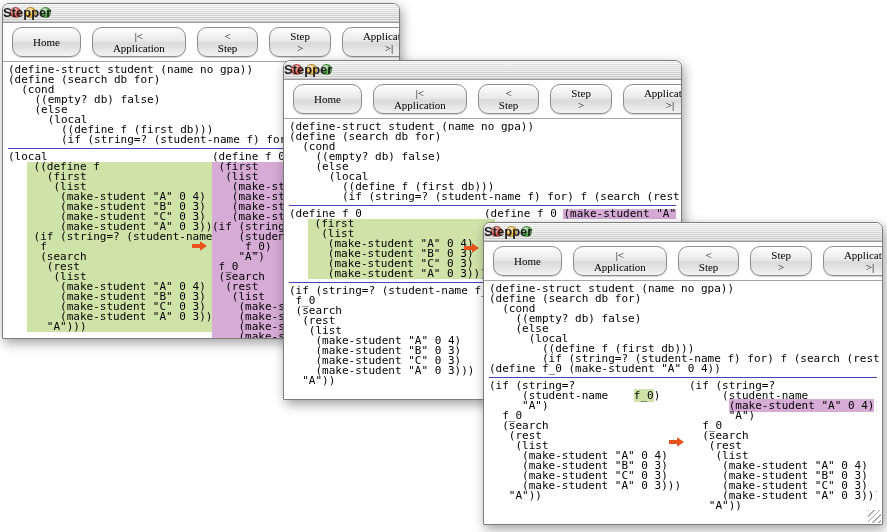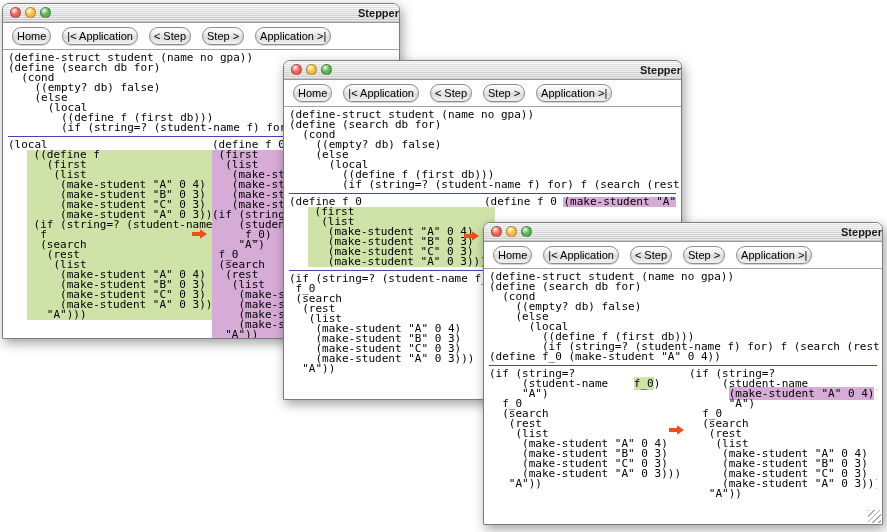--- a/index.html
+++ b/index.html
@@ -26,27 +26,27 @@
   }
   .lights{position:absolute;left:7px;top:3px;display:flex;gap:4px;}
   .tl{width:11px;height:11px;border-radius:50%;box-sizing:border-box;
       border:1px solid rgba(0,0,0,.3);
       background-image:radial-gradient(circle at 35% 28%, rgba(255,255,255,.9), rgba(255,255,255,0) 50%);}
   .tl-red{background-color:#ee5f55;}
   .tl-yellow{background-color:#f8bd3c;}
   .tl-green{background-color:#58b54e;}
   .title{
     position:absolute;left:0;right:0;top:0;
-    text-align:right;font-size:11px;font-weight:bold;color:#1c1c1c;line-height:18px;
+    text-align:left;font-size:13px;font-weight:bold;color:#1c1c1c;line-height:18px;
   }
   .toolbar{display:flex;gap:11px;padding:4px 0 4px 9px;background:#fff;}
   .btn{
-    font-family:Liberation Sans, sans-serif;
+    font-family:Liberation Serif, serif;
     font-size:11px;color:#000;
-    padding:2px 4px;
+    padding:2px 20px;
     border:1px solid #8d8d8d;border-radius:10px;
     background:linear-gradient(#ffffff,#e9e9e9 45%,#dadada 55%,#f2f2f2);
     box-shadow:0 1px 1px rgba(0,0,0,.18);
     cursor:default;
   }
   .content{
     border-top:1px solid #a5a5a5;
     background:#fff;
     padding:3px 5px;
     overflow:hidden;

